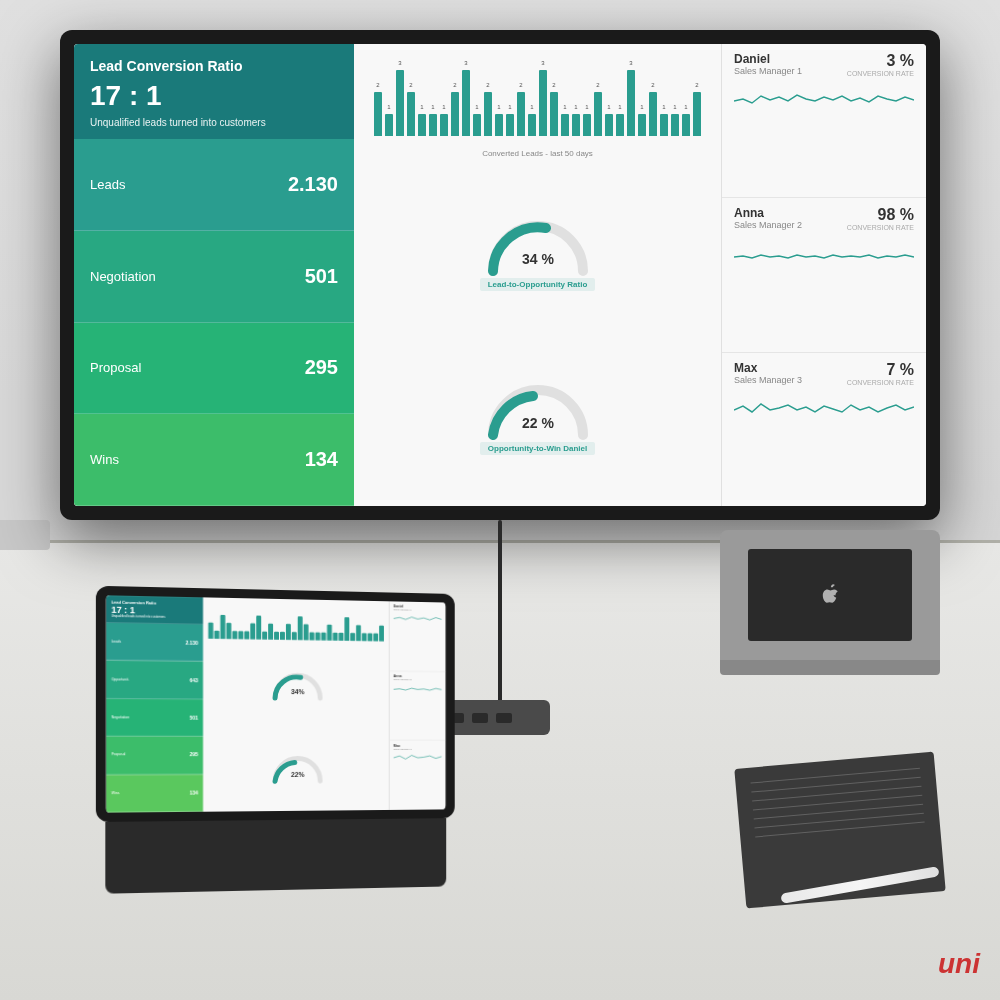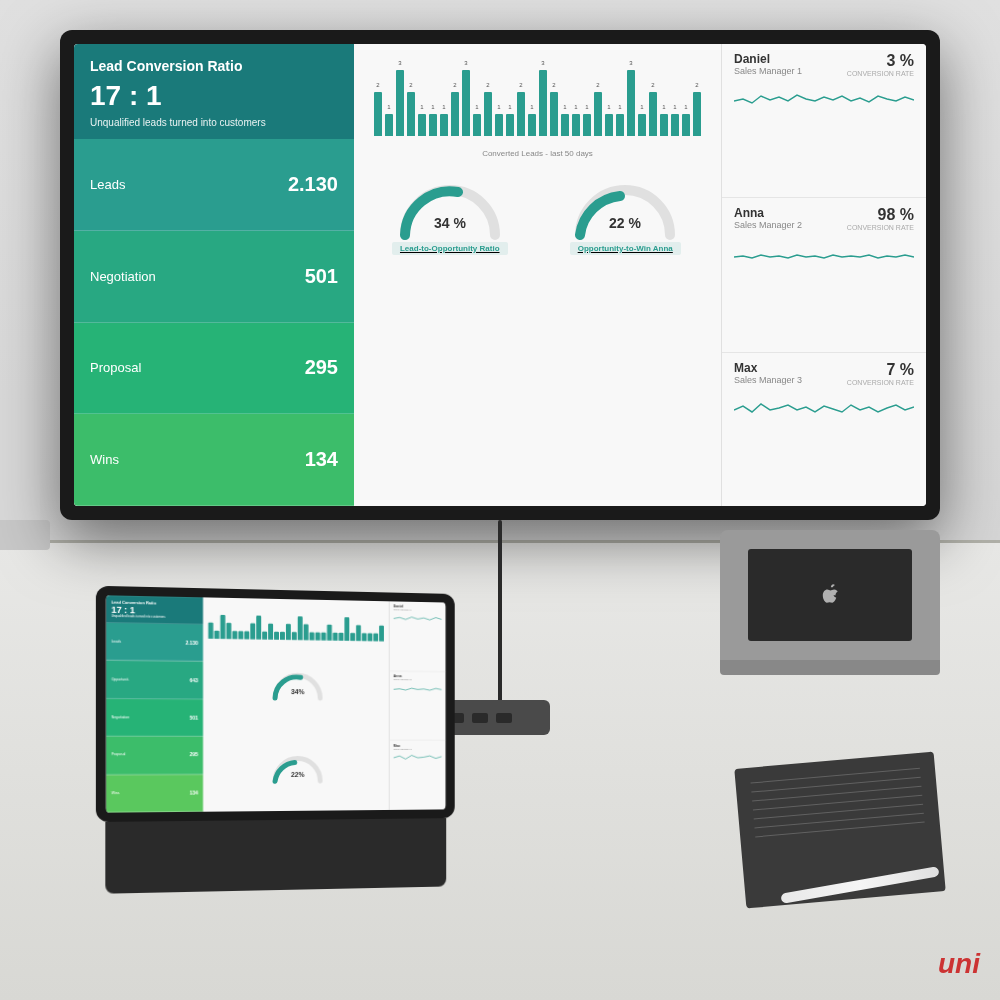--- a/index.html
+++ b/index.html
@@ -178,24 +178,23 @@
       top: -10px;
       left: 50%;
       transform: translateX(-50%);
       font-size: 6px;
       color: #555;
     }
 
     .gauge-section {
       flex: 1;
       display: flex;
-      flex-direction: row;
+      flex-direction: column;
       justify-content: space-around;
       padding: 4px 0;
-      text-decoration: underline;
     }
 
     .gauge-container {
       display: flex;
       flex-direction: column;
       align-items: center;
       margin: 4px 0;
     }
 
     .gauge-svg {
@@ -663,21 +662,21 @@
             <div class="gauge-label">Lead-to-Opportunity Ratio</div>
           </div>
 
           <div class="gauge-container">
             <svg class="gauge-svg" viewBox="0 0 120 70">
               <path d="M 15 65 A 45 45 0 0 1 105 65" fill="none" stroke="#e0e0e0" stroke-width="10" stroke-linecap="round"></path>
 
               <path d="M 15 65 A 45 45 0 0 1 55 26" fill="none" stroke="#2a9d8f" stroke-width="10" stroke-linecap="round"></path>
               <text x="60" y="58" text-anchor="middle" font-size="14" font-weight="bold" fill="#333">22 %</text>
             </svg>
-            <div class="gauge-label">Opportunity-to-Win Anna</div>
+            <div class="gauge-label">Opportunity-to-Win Daniel</div>
           </div>
         </div>
       </div>
 
       <div class="right-panel">
 
         <div class="sales-person">
           <div class="sp-header">
             <div>
               <div class="sp-name">Daniel</div>

